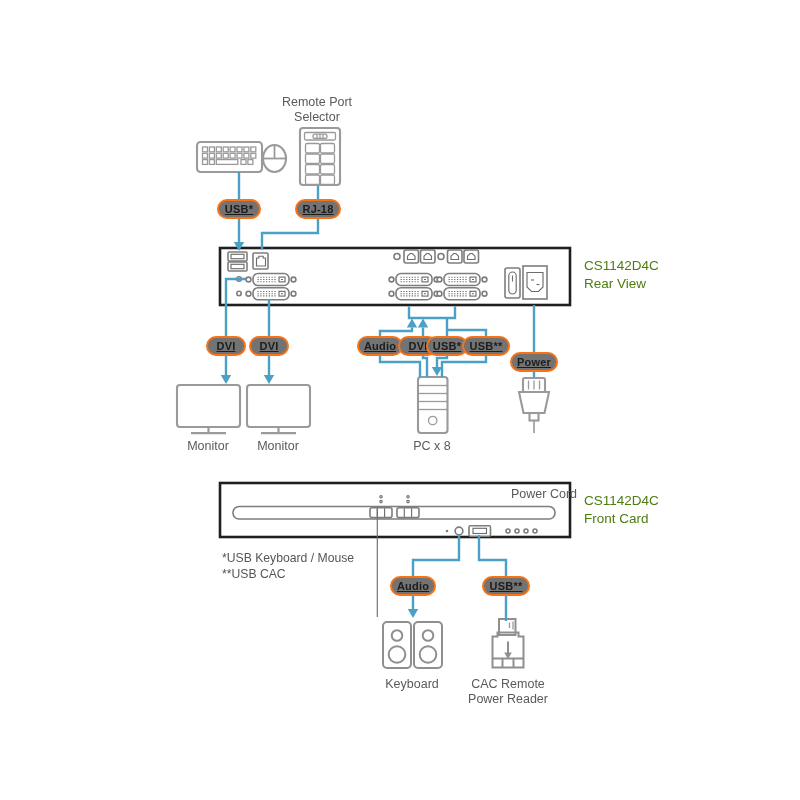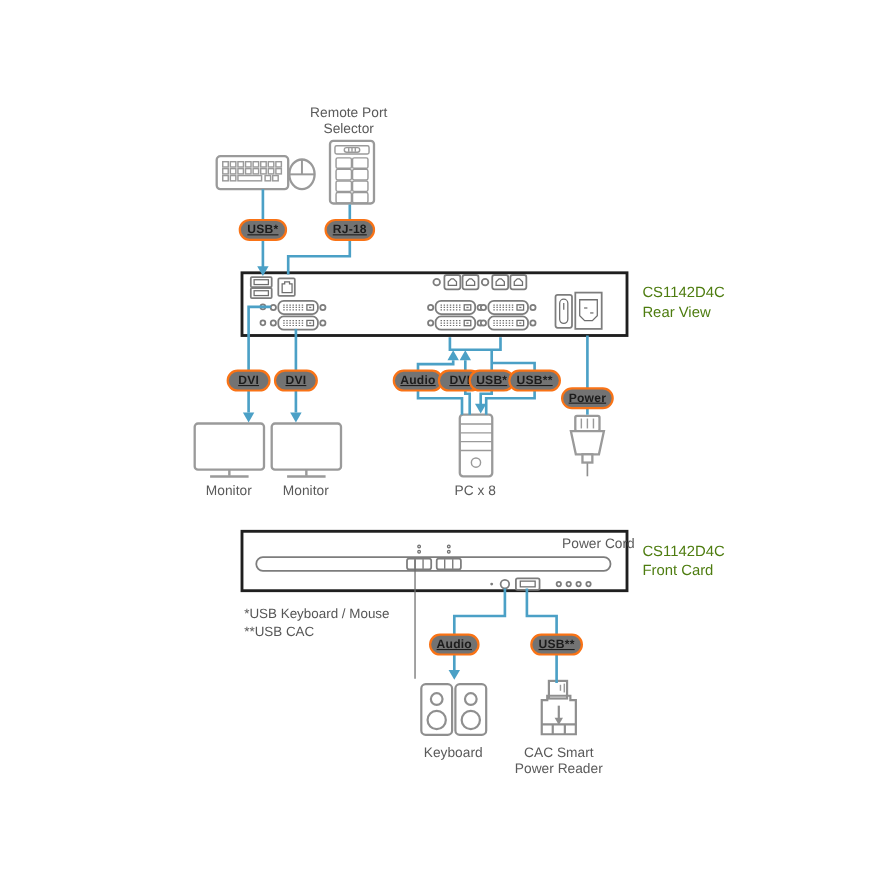--- a/index.html
+++ b/index.html
@@ -287,17 +287,17 @@
   <div class="lbl" style="left:392px;top:439px;width:80px;">PC x 8</div>
   <div class="lbl" style="left:504px;top:439px;width:80px;margin-top:48px;">Power Cord</div>
 
   <div class="foot" style="left:222px;top:551px;">
     <div>*USB Keyboard / Mouse</div>
     <div>**USB CAC</div>
   </div>
 
   <div class="lbl" style="left:372px;top:677px;width:80px;">Keyboard</div>
   <div class="lbl" style="left:458px;top:677px;width:100px;">
-    <div>CAC Smart</div>
+    <div>CAC Remote</div>
     <div>Power Reader</div>
   </div>
 
 </div>
 
 </body></html>

